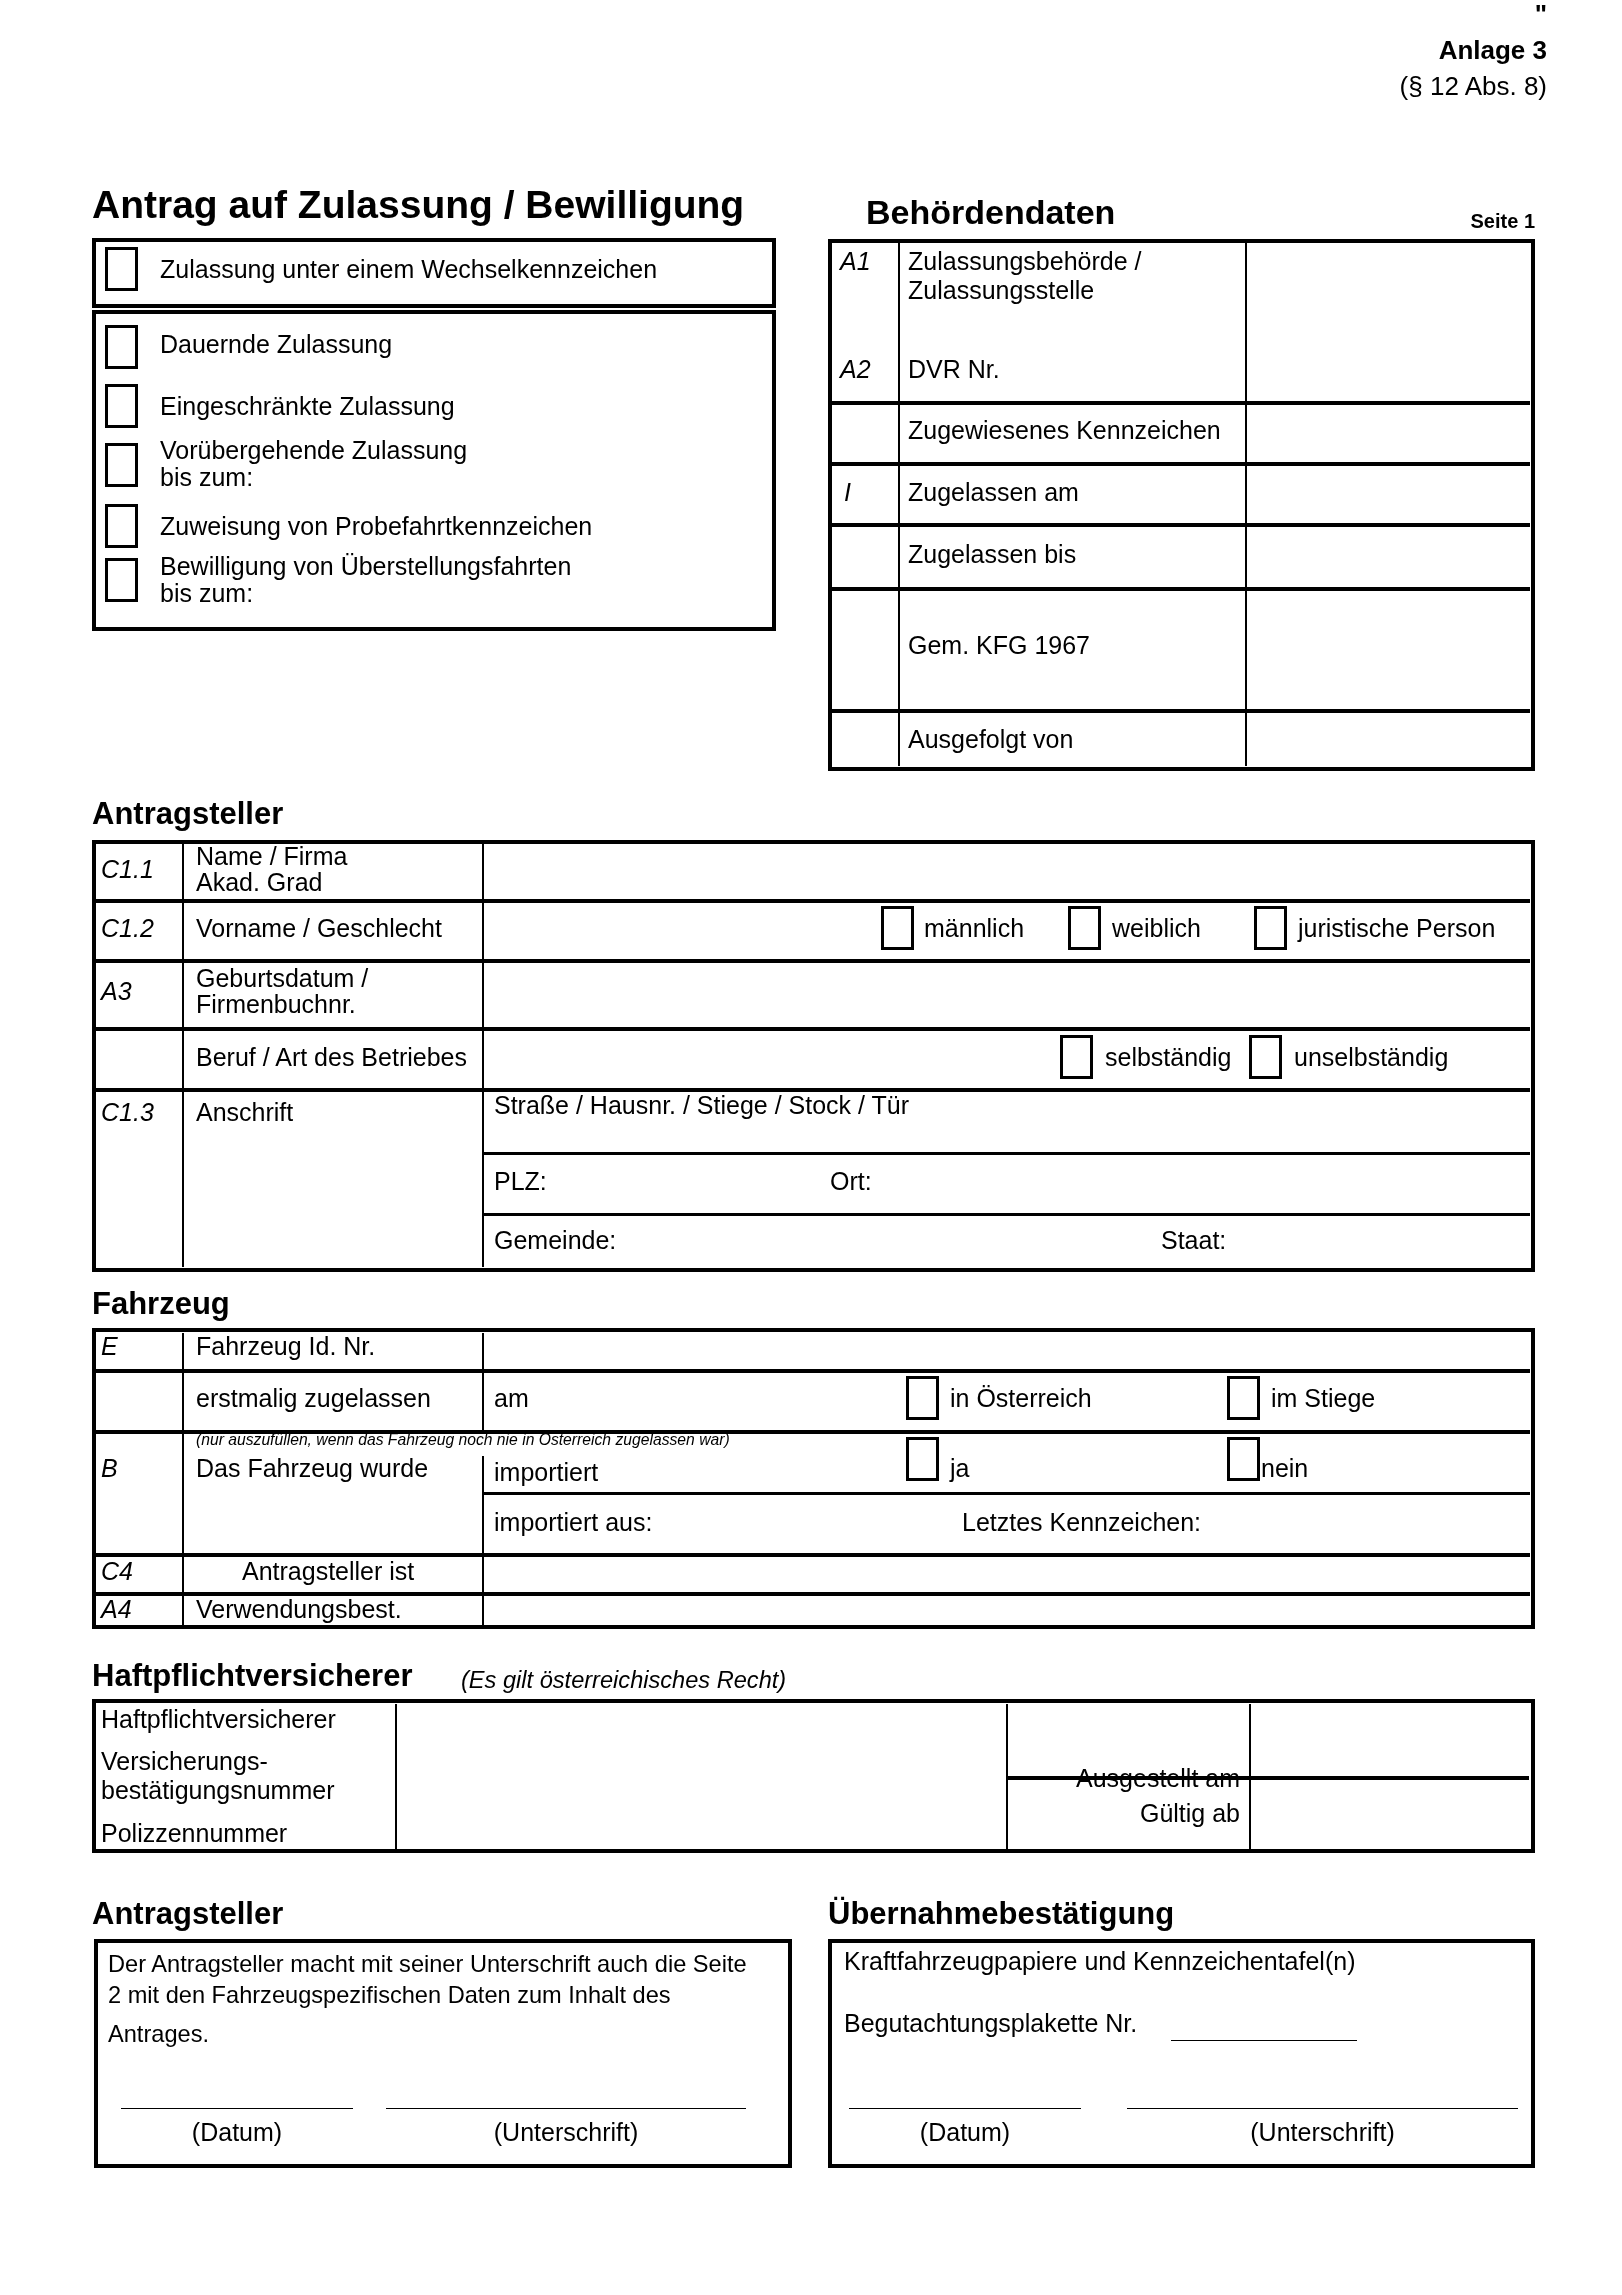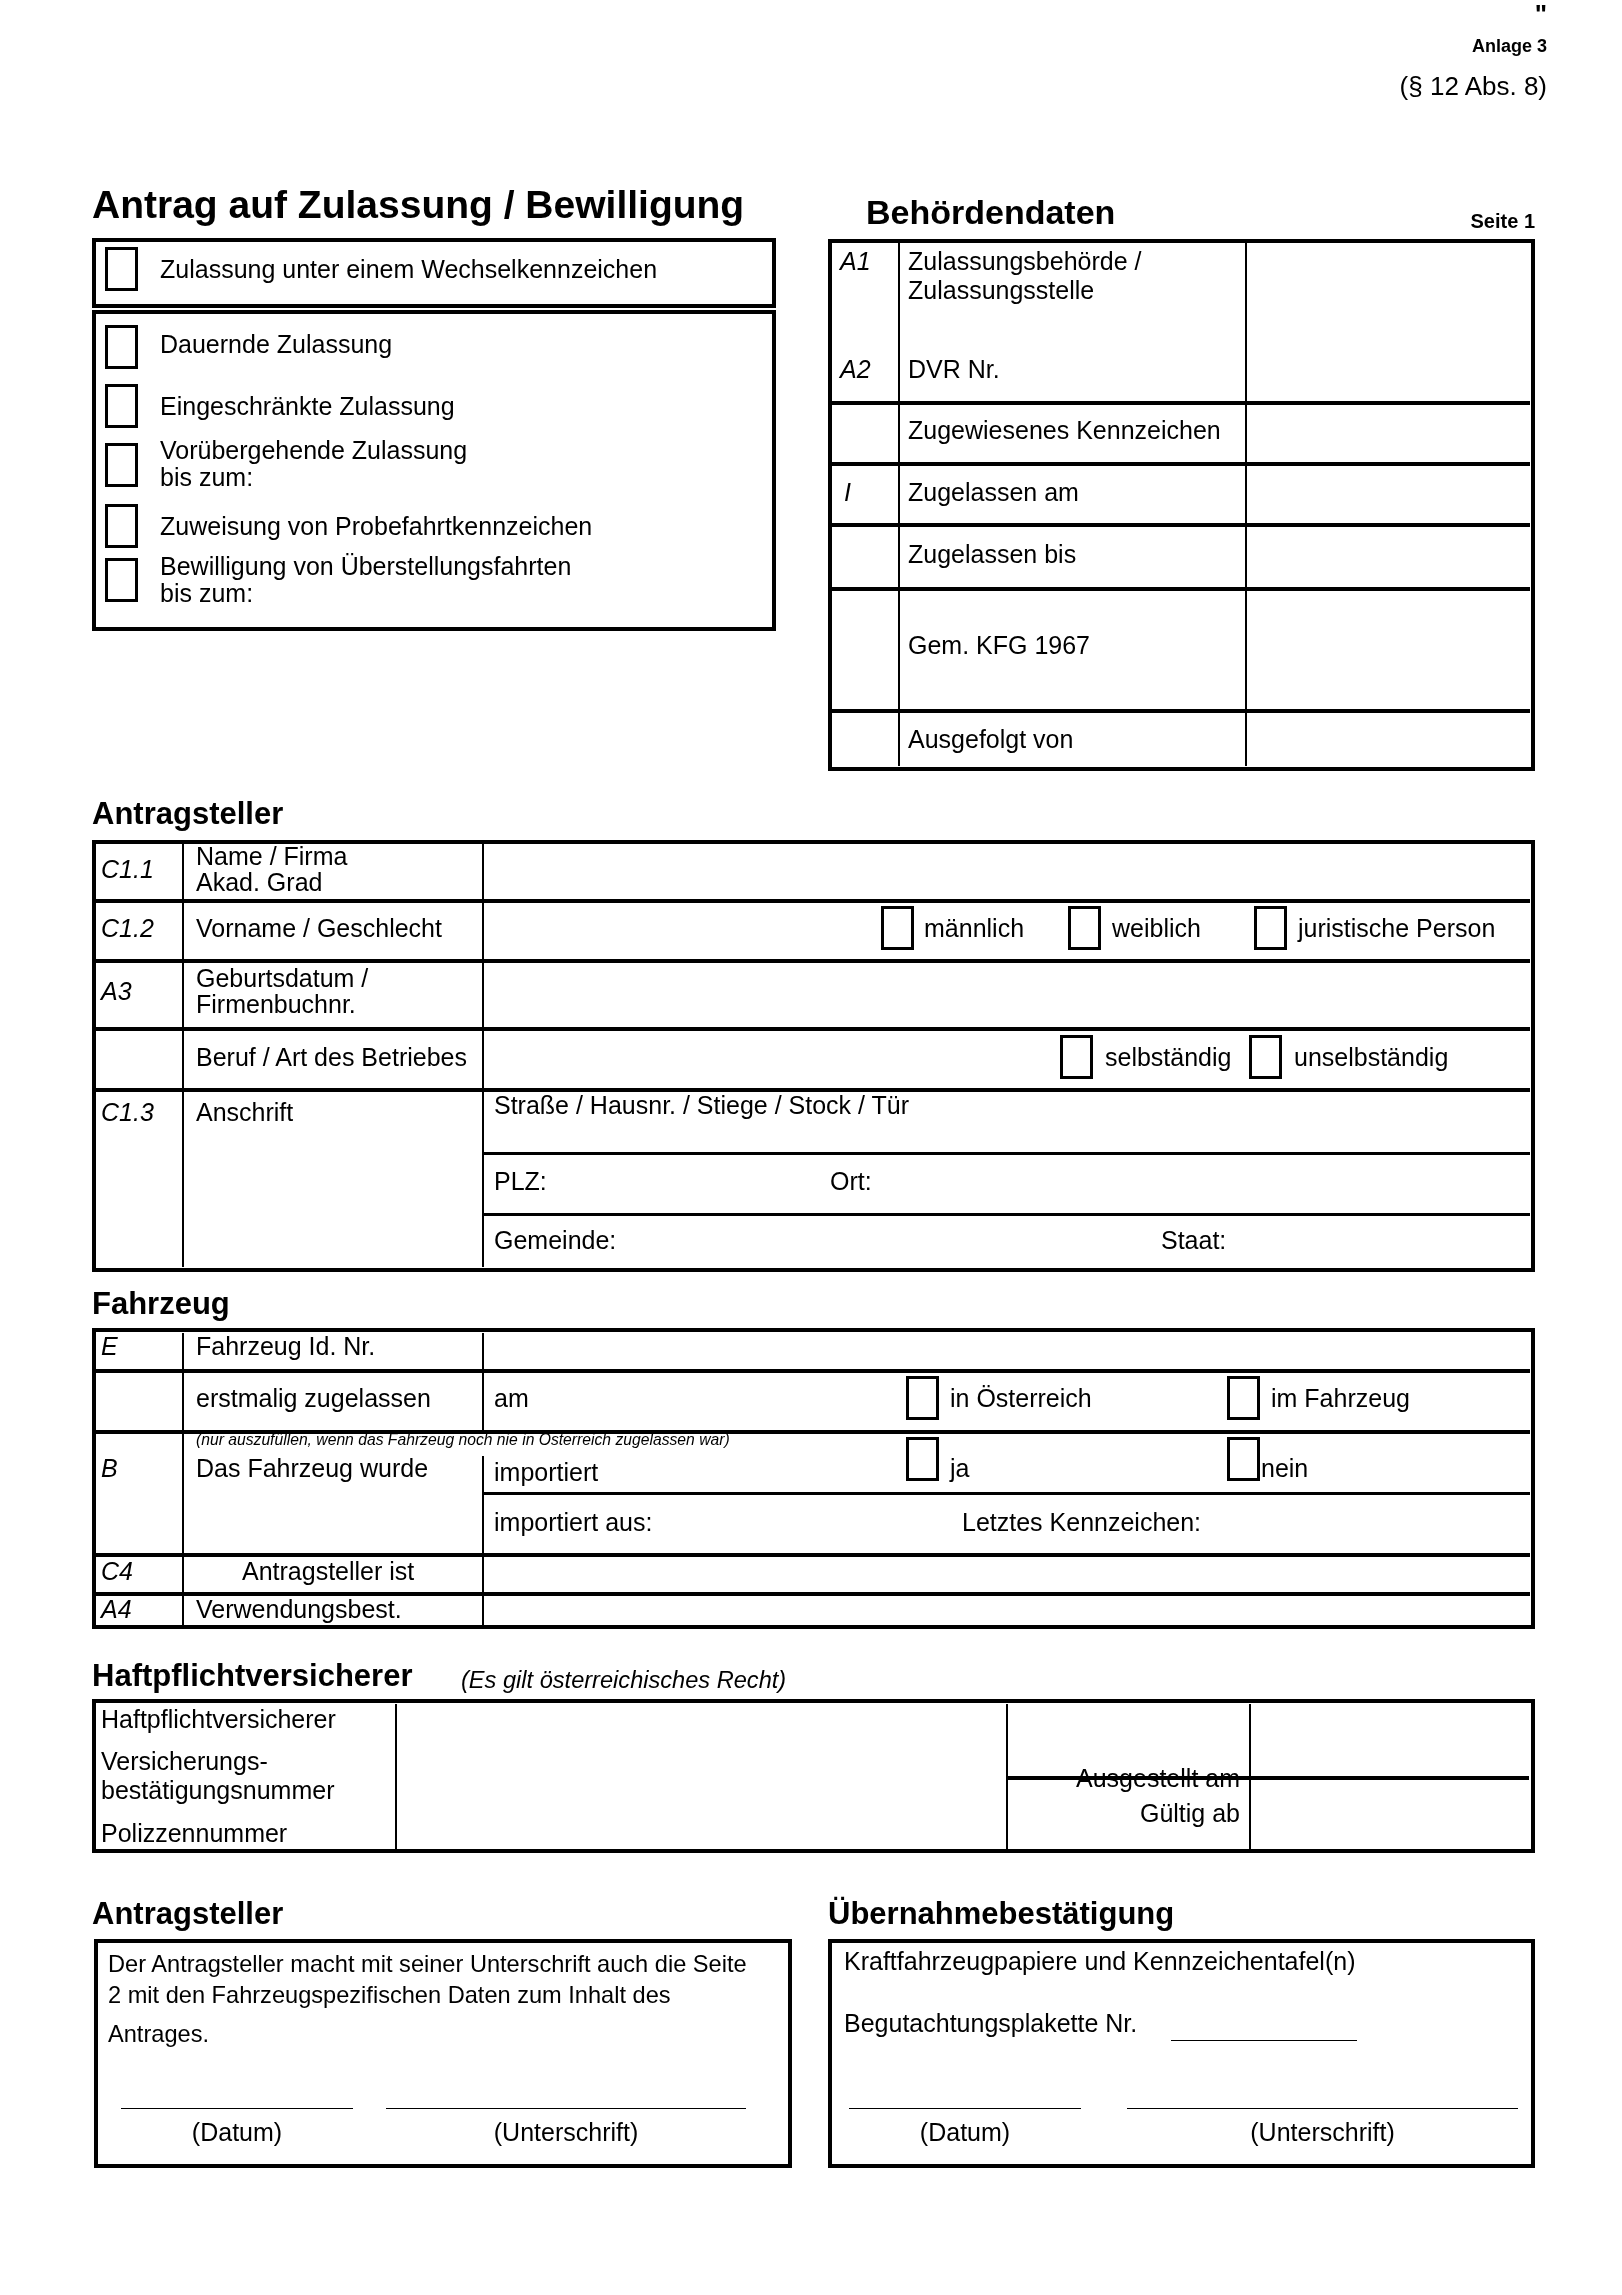--- a/index.html
+++ b/index.html
@@ -23,21 +23,21 @@
   .vl{position:absolute;width:2px;background:#000;}
   .sig{position:absolute;height:1.3px;background:#000;}
   .cell{position:absolute;background:transparent;}
 </style>
 </head>
 <body>
 
 <div class="page">
 
   <div class="t b" style="right:76px;top:1.3px;font-size:26px;">"</div>
-  <div class="t b" style="right:76px;top:37px;font-size:18px;">Anlage 3</div>
+  <div class="t b" style="right:76px;top:37px;font-size:26px;">Anlage 3</div>
   <div class="t" style="right:76px;top:73px;font-size:26px;">(§ 12 Abs. 8)</div>
 
   <div class="t b title" style="left:92px;top:185px;">Antrag auf Zulassung / Bewilligung</div>
 
   <div class="box" style="left:92px;top:238px;width:684px;height:70px;"></div>
   <div class="cb" style="left:105px;top:247px;"></div>
   <div class="t" style="left:160px;top:257px;">Zulassung unter einem Wechselkennzeichen</div>
 
   <div class="box" style="left:92px;top:310px;width:684px;height:321px;"></div>
   <div class="cb" style="left:105px;top:325px;"></div>
@@ -144,21 +144,21 @@
 
   <div class="t i" style="left:101px;top:1334px;">E</div>
   <div class="t" style="left:196px;top:1334px;">Fahrzeug Id. Nr.</div>
   <div class="cell" style="left:484px;top:1333px;width:1046px;height:36px;"></div>
 
   <div class="t" style="left:196px;top:1386px;">erstmalig zugelassen</div>
   <div class="t" style="left:494px;top:1386px;">am</div>
   <div class="cb" style="left:906px;top:1376px;"></div>
   <div class="t" style="left:950px;top:1386px;">in Österreich</div>
   <div class="cb" style="left:1227px;top:1376px;"></div>
-  <div class="t" style="left:1271px;top:1386px;">im Fahrzeug</div>
+  <div class="t" style="left:1271px;top:1386px;">im Stiege</div>
 
   <div class="t i" style="left:101px;top:1456px;">B</div>
   <div class="t i small" style="left:196px;top:1432px;">(nur auszufüllen, wenn das Fahrzeug noch nie in Österreich zugelassen war)</div>
   <div class="t" style="left:196px;top:1456px;">Das Fahrzeug wurde</div>
   <div class="t" style="left:494px;top:1460px;">importiert</div>
   <div class="cb" style="left:906px;top:1437px;"></div>
   <div class="t" style="left:950px;top:1456px;">ja</div>
   <div class="cb" style="left:1227px;top:1437px;"></div>
   <div class="t" style="left:1233px;top:1456px;margin-left:28px;">nein</div>
 

